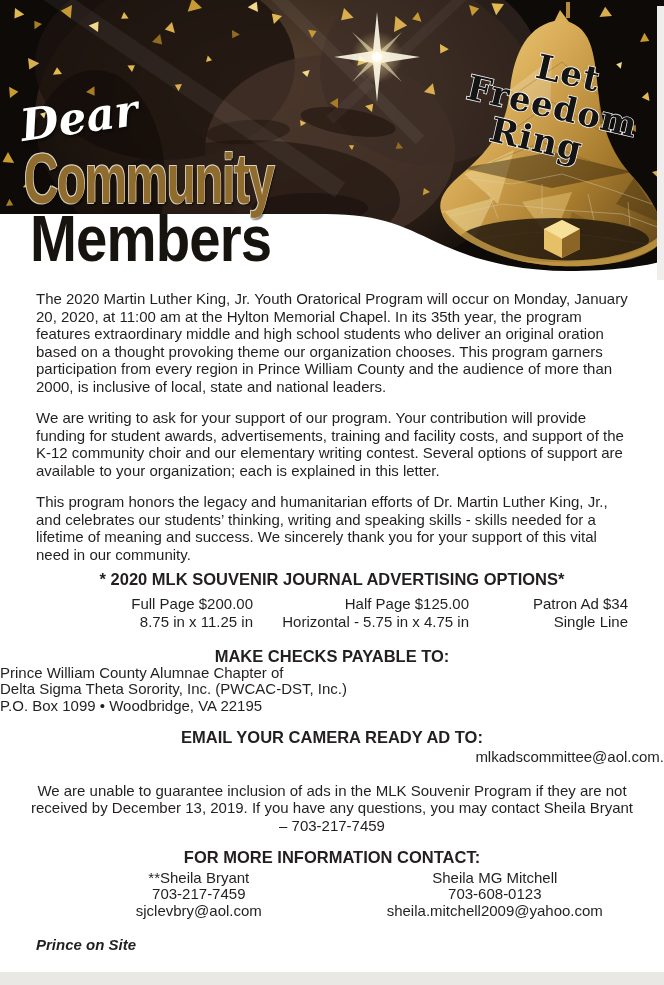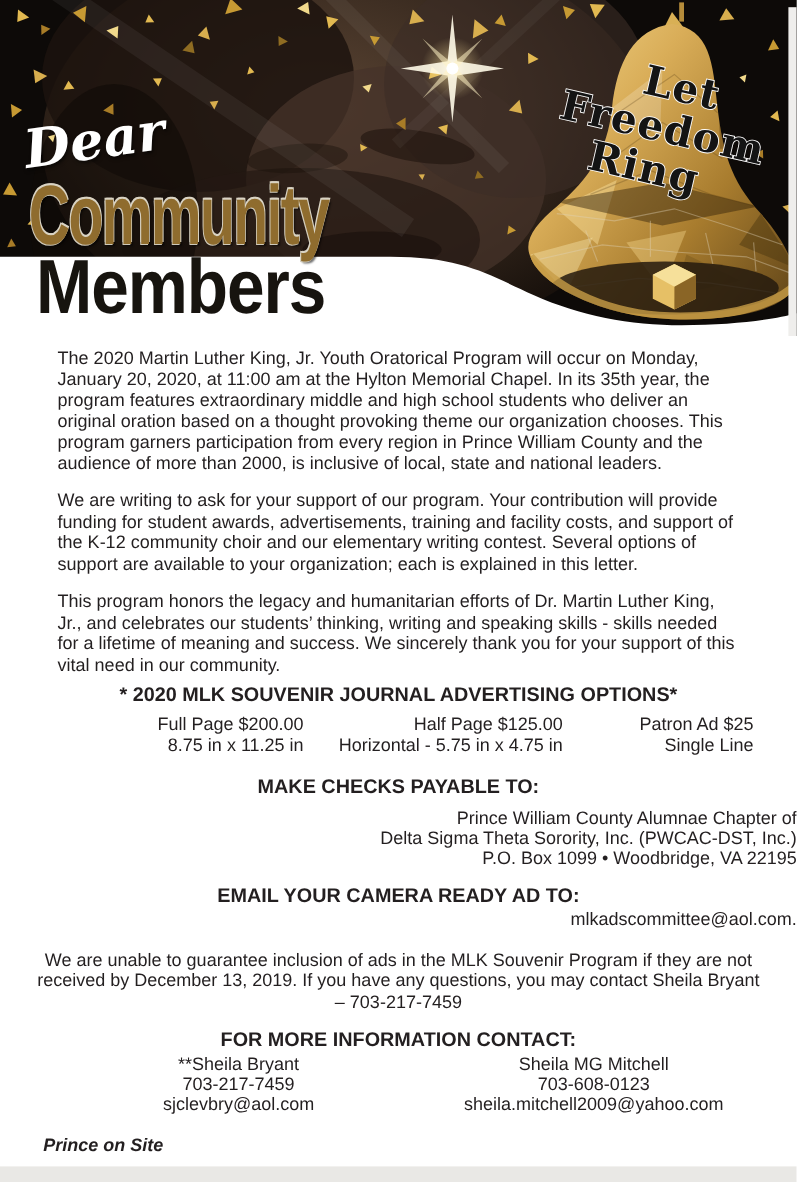--- a/index.html
+++ b/index.html
@@ -27,28 +27,28 @@
   }
   .members{
     position:absolute; left:30px; top:207px; z-index:6;
     font-weight:bold; font-size:64px; line-height:1; letter-spacing:-1px;
     color:#17140f; transform:scaleX(.88); transform-origin:left top;
     white-space:nowrap;
   }
   .edge-strip{position:absolute; right:0; top:6px; width:7px; height:274px;
     background:#efeeec; z-index:7;}
   
-  .para{margin:0 48px; font-size:15px; line-height:17.5px;}
+  .para{margin:0 36px; font-size:15px; line-height:17.5px;}
   .p1{margin-top:10px;} .p2{margin-top:14px;} .p3{margin-top:14px;}
   .sec-heading{margin:0 20px; text-align:center; font-weight:bold; font-size:16.5px; line-height:18px;}
   .ads-heading{margin-top:7px;}
   .ads-row{display:flex; margin:7px 36px 0; font-size:15px; line-height:18px;text-align:right;}
   .ads-col1{width:217px;} .ads-col2{width:216px;} .ads-col3{flex:1;}
   .checks-heading{margin-top:16px;}
-  .center-lines{margin-top:10px; text-align:right; font-size:15px; line-height:16.3px;}
+  .center-lines{margin-top:0; text-align:left; font-size:15px; line-height:16.3px;}
   .email-heading{margin-top:14px;}
   .email-line{margin-top:2px; text-align:right; font-size:15px; line-height:17px;}
   .note{margin:17px 30px 0; text-align:center; font-size:15px; line-height:17.6px;}
   .contact-heading{margin-top:13px;}
   .contact-row{display:flex; margin:4px 36px 0; font-size:15px; line-height:16.5px; text-align:center;}
   .contact-col1{width:55%;} .contact-col2{width:45%;}
   .footer-row{display:flex; justify-content:space-between; margin:17px 36px 0;
     font-weight:bold; font-style:italic; font-size:15px;}
   .bottom-bar{position:absolute; left:0; bottom:0; width:664px; height:13px; background:#e9e8e5;}
 </style>
@@ -211,21 +211,21 @@
   <div class="ads-row">
     <div class="ads-col1">
       <div>Full Page $200.00</div>
       <div>8.75 in x 11.25 in</div>
     </div>
     <div class="ads-col2">
       <div>Half Page $125.00</div>
       <div>Horizontal - 5.75 in x 4.75 in</div>
     </div>
     <div class="ads-col3">
-      <div>Patron Ad $25</div>
+      <div>Patron Ad $34</div>
       <div>Single Line</div>
     </div>
   </div>
 
   <div class="sec-heading checks-heading">MAKE CHECKS PAYABLE TO:</div>
   <div class="center-lines">
     <div>Prince William County Alumnae Chapter of</div>
     <div>Delta Sigma Theta Sorority, Inc. (PWCAC-DST, Inc.)</div>
     <div>P.O. Box 1099 • Woodbridge, VA 22195</div>
   </div>

